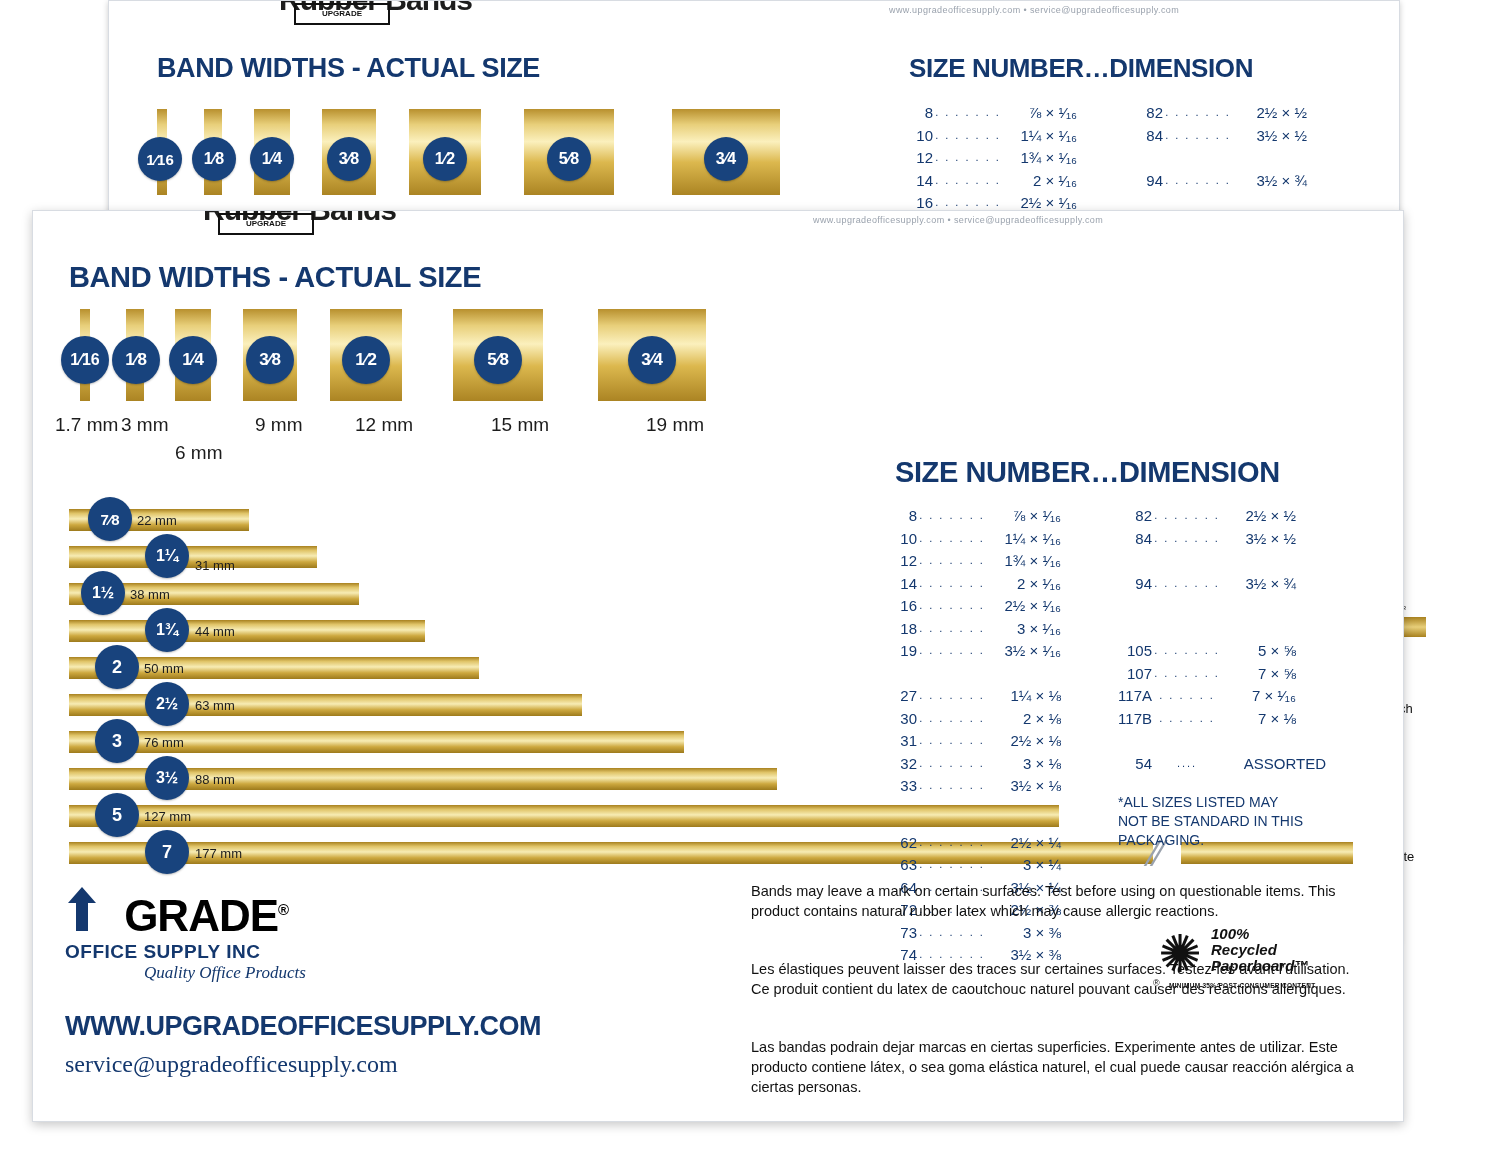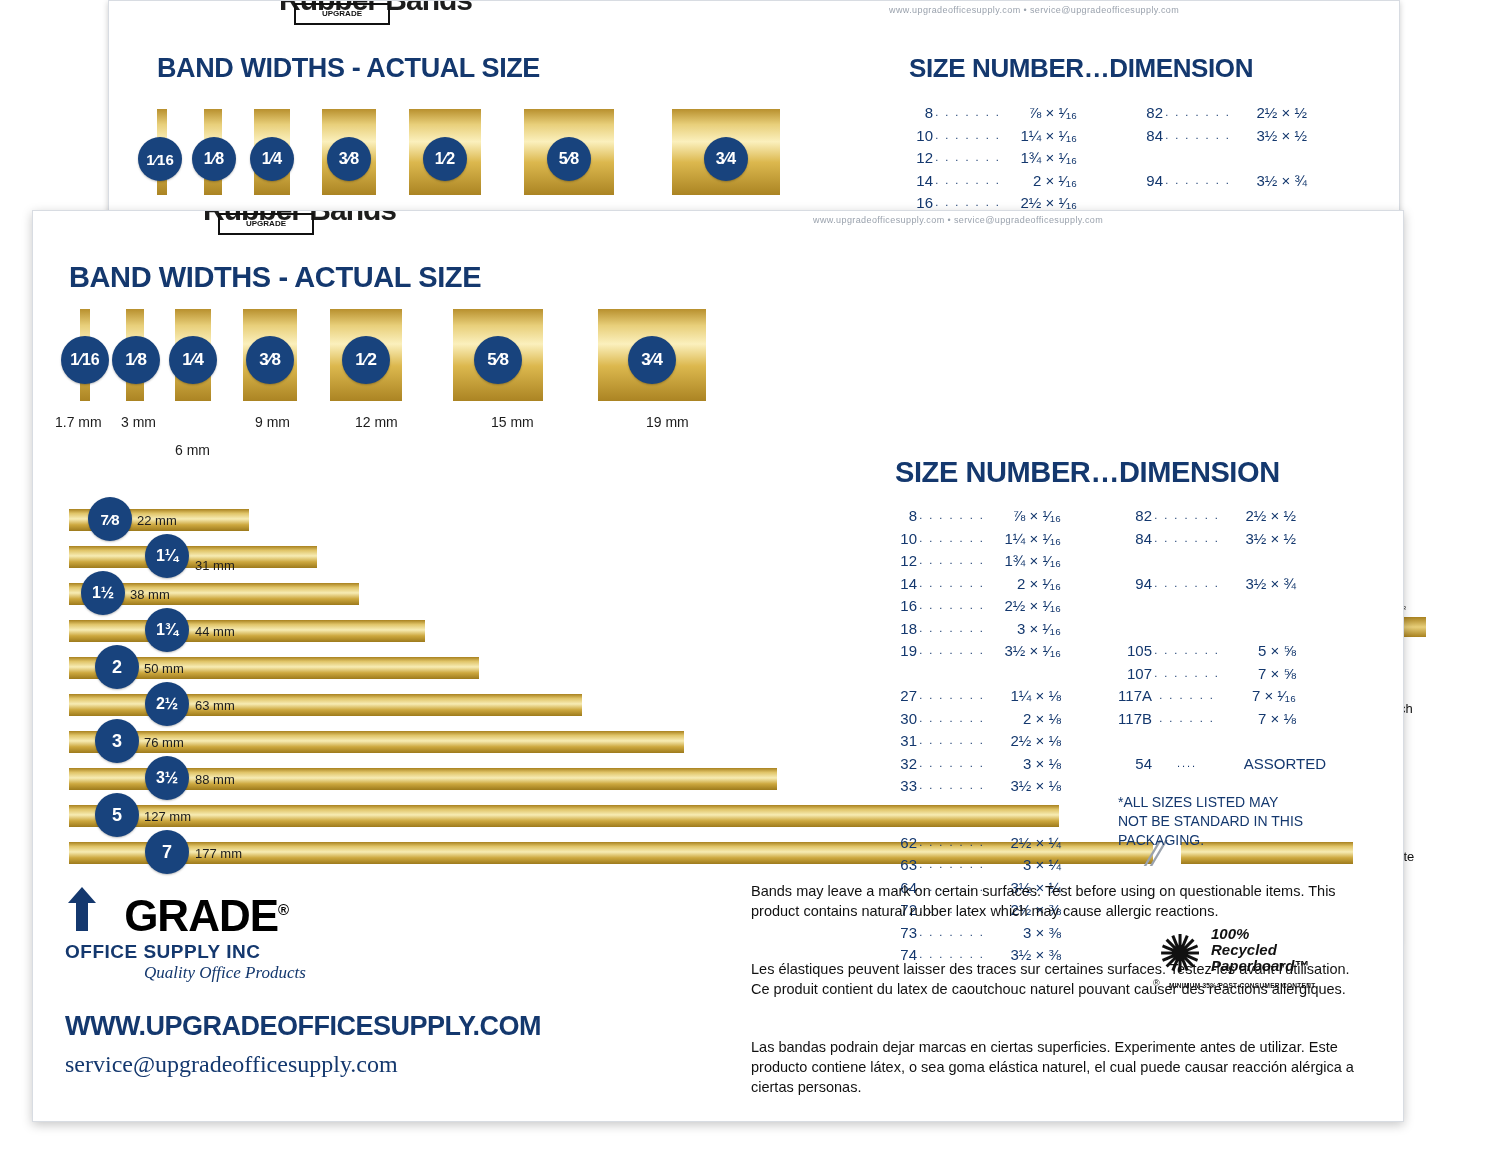--- a/index.html
+++ b/index.html
@@ -66,21 +66,21 @@
   .badge{
     position:absolute;
     border-radius:50%;
     background:#18437d;
     color:#fff;
     display:flex;align-items:center;justify-content:center;
     font-weight:bold;
     box-shadow:0 1px 2px rgba(0,0,0,.25);
   }
   .mmlabel{
-    position:absolute;font-size:14px;color:#1d1d1d;font-weight:400;
+    position:absolute;font-size:19px;color:#1d1d1d;font-weight:400;
   }
 
   
   .lenbar{
     position:absolute;height:22px;
     background:linear-gradient(180deg,#a8811f 0%,#e0c468 20%,#f7ecb4 45%,#cda83f 72%,#9d7a1c 100%);
   }
   .lenlabel{position:absolute;font-size:13px;color:#1d1d1d;}
 
   

